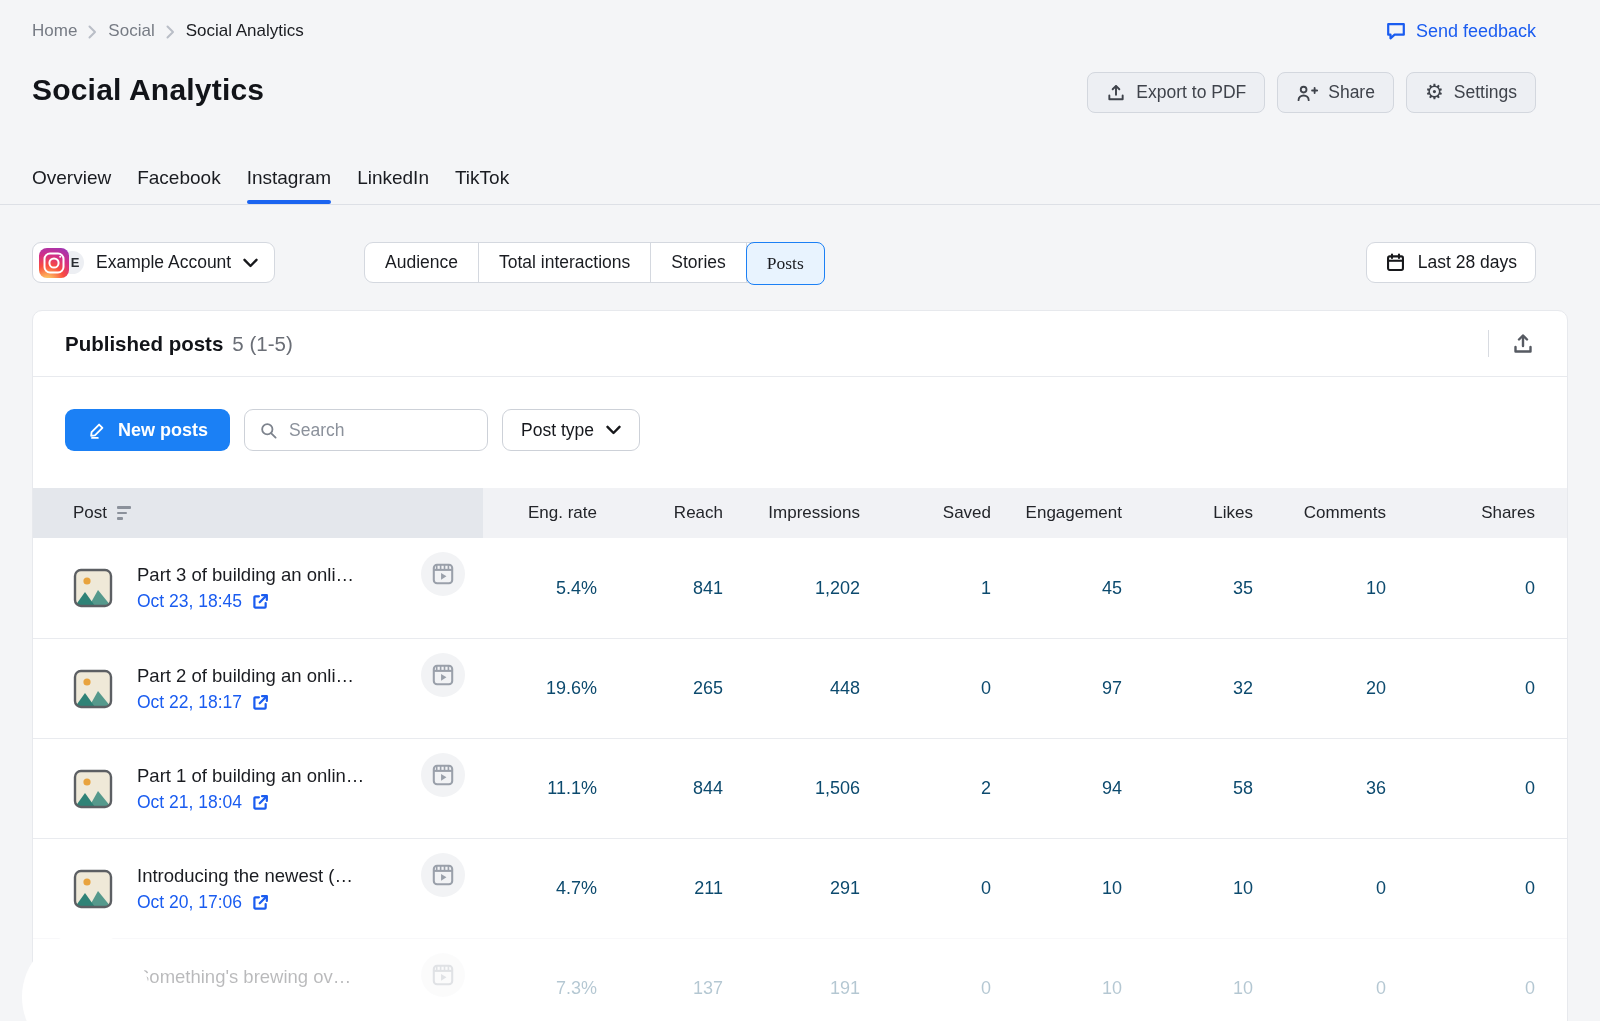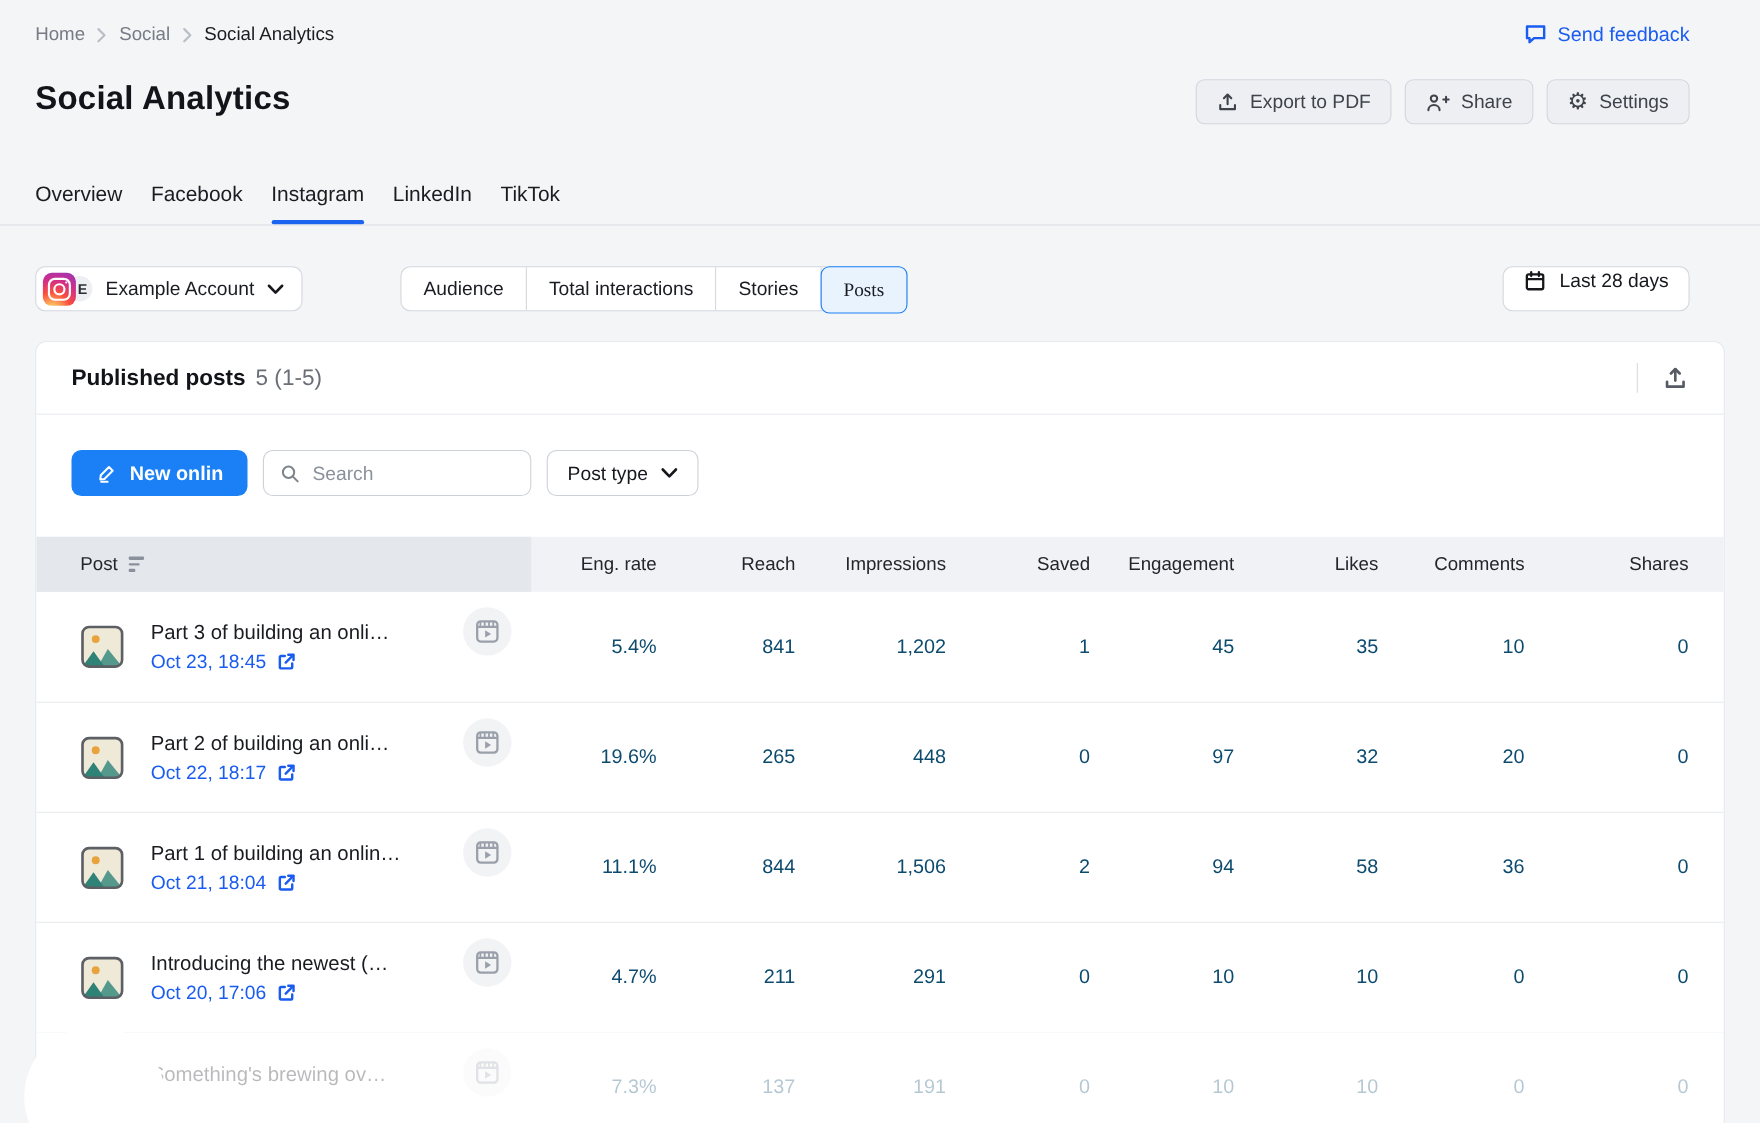--- a/index.html
+++ b/index.html
@@ -47,21 +47,21 @@
     margin-left:-8px; z-index:1; padding-left:5px; }
   .account-label { font-size:17.5px; color:#1a1c21; margin-right:12px; }
 
   .segments { position:absolute; left:364px; top:0; display:flex; height:41px;
     background:#fff; border:1px solid #d4d8df; border-radius:9px; }
   .seg { display:flex; align-items:center; padding:0 20px; font-size:17.5px; color:#1a1c21;
     border-right:1px solid #d4d8df; cursor:pointer; }
   .seg:last-child { border-right:none; }
   .seg.selected { background:#e8f3fe; border:1.5px solid #1b80f5; border-radius:8px; margin:-1px; height:43px;font-family:Liberation Serif, serif; }
 
-  .daterange { position:absolute; right:64px; top:0; display:flex; align-items:flex-end; gap:12px; height:41px;
+  .daterange { position:absolute; right:64px; top:0; display:flex; align-items:center; gap:12px; height:41px;
     background:#fff; border:1px solid #d4d8df; border-radius:9px; padding:16px 18px; cursor:pointer;
     font-size:17.5px; color:#16181d; }
 
   
   .card { position:absolute; top:310px; left:32px; width:1536px; height:760px;
     background:#fff; border:1px solid #e7e9ed; border-radius:10px 10px 0 0; overflow:hidden; }
   .card-header { height:65px; display:flex; align-items:center; padding:0 32px;text-align:right; }
   .card-title { font-size:20.5px; font-weight:700; color:#121419; }
   .card-count { font-size:20.5px; font-weight:400; color:#6a6e76; margin-left:9px; }
   .card-header-right { margin-left:auto; display:flex; align-items:center; gap:22px; }
@@ -228,21 +228,21 @@
   <div class="card-divider"></div>
 
   <div class="toolbar">
     <button class="newpost">
       <span>
           <svg width="20" height="20" viewBox="0 0 24 24" fill="none" stroke="#fff" stroke-width="2.2" stroke-linecap="round" stroke-linejoin="round">
             <path d="M14.5 5.5 18.5 9.5 9.5 18.5 5 19 5.5 14.5z"></path>
             <path d="M6 21.5h7"></path>
           </svg>
         </span>
-      <span>New onlin</span>
+      <span>New posts</span>
     </button>
     <div class="search">
       <span>
           <svg width="19" height="19" viewBox="0 0 24 24" fill="none" stroke="#7d838d" stroke-width="2.3" stroke-linecap="round">
             <circle cx="10.5" cy="10.5" r="6.5"></circle>
             <path d="M15.5 15.5 21 21"></path>
           </svg>
         </span>
       <input placeholder="Search" style="">
     </div>

